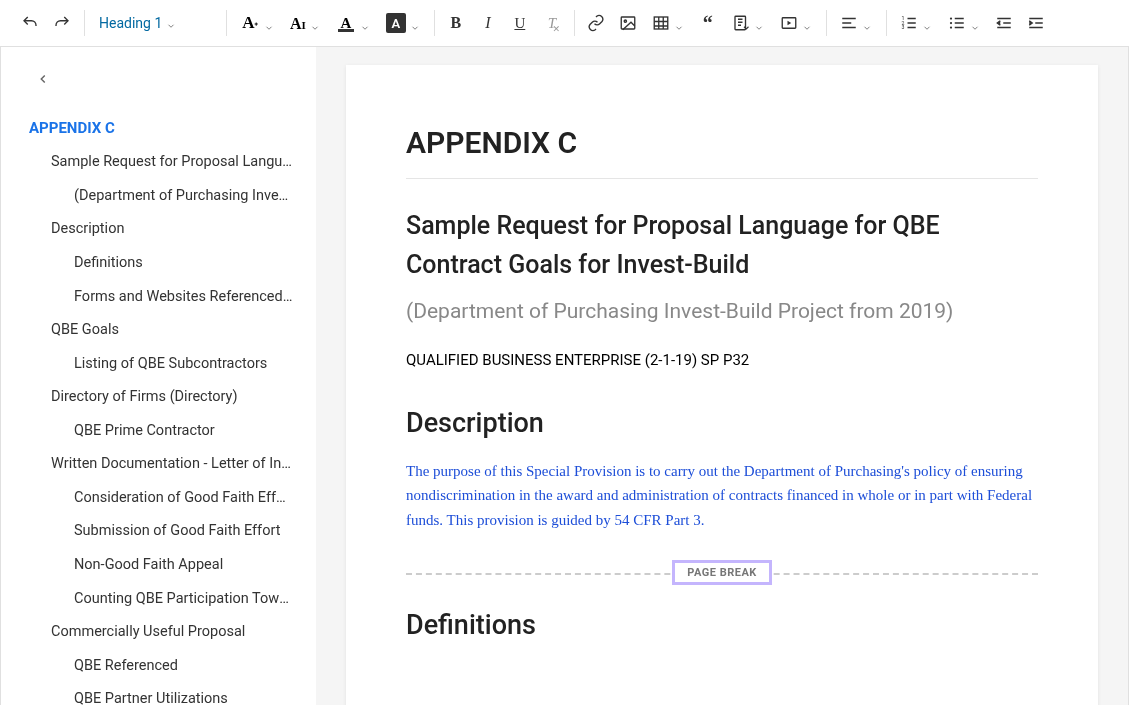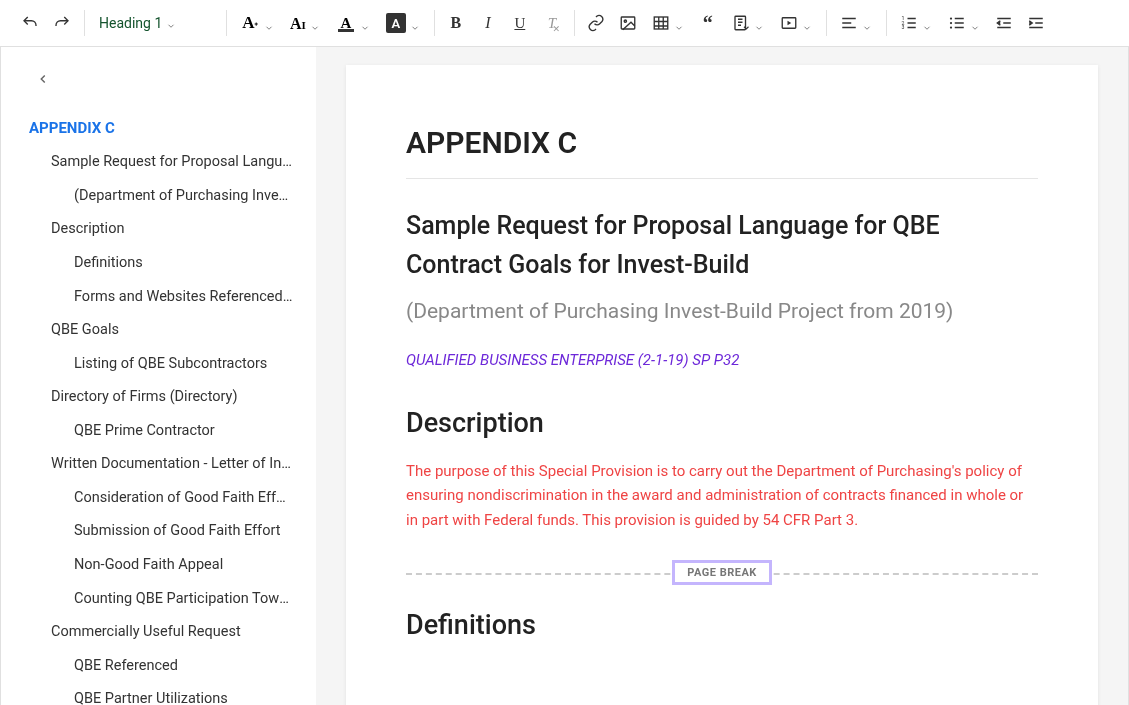--- a/index.html
+++ b/index.html
@@ -4,38 +4,38 @@
 <style>
 * { box-sizing: border-box; margin: 0; padding: 0; }
 body { font-family: -apple-system, BlinkMacSystemFont, "Segoe UI", Roboto, sans-serif; background: #f5f5f5; overflow: hidden; }
 .app { width: 1129px; height: 705px; background: #fff; display: flex; flex-direction: column; }
 .toolbar { height: 47px; border-bottom: 1px solid #e0e0e0; display: flex; align-items: center; padding: 0 8px; background: #fff; }
 .toolbar-group { display: flex; align-items: center; height: 100%; padding: 0 6px; position: relative; }
 .toolbar-group + .toolbar-group::before { content: ""; position: absolute; left: 0; top: 10px; bottom: 10px; width: 1px; background: #e0e0e0; }
 .tbtn { width: 32px; height: 32px; display: flex; align-items: center; justify-content: center; border-radius: 4px; cursor: pointer; color: #333; }
 .tbtn svg { width: 18px; height: 18px; stroke: currentColor; fill: none; stroke-width: 1.8; }
 .dropdown-btn { display: flex; align-items: center; height: 32px; padding: 0 8px; border-radius: 4px; cursor: pointer; gap: 4px; }
-.heading-select { width: 130px; font-size: 14px; color: #14532d; border: 1px solid transparent; }
+.heading-select { width: 130px; font-size: 14px; color: #0369a1; border: 1px solid transparent; }
 .caret { width: 10px; height: 10px; }
 .caret svg { width: 10px; height: 10px; stroke: #666; fill: none; stroke-width: 2; }
 .body-row { flex: 1; display: flex; overflow: hidden; border-left: 1px solid #e0e0e0; border-right: 1px solid #e0e0e0; gap: 10px; }
 .sidebar { width: 305px; padding: 18px 12px 18px 18px; overflow-y: auto; background: #fff; }
 .collapse-btn { width: 28px; height: 28px; display: flex; align-items: center; justify-content: center; margin-left: 10px; margin-bottom: 18px; cursor: pointer; color: #666; }
 .collapse-btn svg { width: 14px; height: 14px; stroke: currentColor; fill: none; stroke-width: 2.5; }
 .outline-item { font-size: 14.5px; padding: 7px 0; cursor: pointer; white-space: nowrap; overflow: hidden; text-overflow: ellipsis; color: #333; line-height: 1.35; }
 .outline-item.level-0 { font-weight: 700; color: #1a73e8; font-size: 15px; padding-left: 10px; }
 .outline-item.level-1 { padding-left: 32px; }
 .outline-item.level-2 { padding-left: 55px; }
 .canvas { flex: 1; background: #f5f5f5; padding: 18px 30px; overflow-y: auto; }
 .page { background: #fff; box-shadow: 0 1px 4px rgba(0,0,0,0.08); padding: 60px 60px 40px; min-height: 900px; }
 .doc-h1 { font-size: 30px; font-weight: 600; color: #222; padding-bottom: 18px; border-bottom: 1px solid #e5e5e5; margin-bottom: 28px; }
 .doc-h2 { font-size: 25px; font-weight: 500; color: #222; line-height: 1.55; margin-bottom: 14px; }
 .doc-h3 { font-size: 21px; font-weight: 400; color: #888; margin-bottom: 28px; }
-.doc-p { font-size: 15px; color: #ef4444; line-height: 1.65; margin-bottom: 24px; }
-.doc-meta { font-size: 15px; color: #6d28d9; margin-bottom: 38px; font-style: italic; }
+.doc-p { font-size: 15px; color: #1d4ed8; line-height: 1.65; margin-bottom: 24px; font-family: Liberation Serif, serif; }
+.doc-meta { font-size: 15px; color: #000000; margin-bottom: 38px; }
 .doc-h2b { font-size: 27px; font-weight: 500; color: #222; margin-bottom: 20px; }
 .page-break { position: relative; height: 32px; display: flex; align-items: center; justify-content: center; margin: 14px 0 20px; }
 .page-break::before { content: ""; position: absolute; left: 0; right: 0; top: 50%; border-top: 2px dashed #ccc; }
 .page-break-label { position: relative; background: #fff; border: 3px solid #c4b5fd; padding: 3px 12px; font-size: 11px; font-weight: 700; color: #777; letter-spacing: 0.5px; }
 .fontcolor-box { width: 20px; height: 20px; display:flex; align-items:center; justify-content:center; position:relative; }
 .fontcolor-box .underline-bar { position:absolute; bottom:1px; left:2px; right:2px; height:3px; background:#333; }
 .bgcolor-box { width:20px; height:20px; background:#333; color:#fff; display:flex; align-items:center; justify-content:center; font-size:13px; font-weight:600; border-radius:2px;}
 .glyph { font-size:15px; font-weight:600; font-family: "Times New Roman", serif; }
 </style>
 </head>
@@ -229,21 +229,21 @@
           <div class="outline-item level-2">Forms and Websites Referenced in this Provision</div>
           <div class="outline-item level-1">QBE Goals</div>
           <div class="outline-item level-2">Listing of QBE Subcontractors</div>
           <div class="outline-item level-1">Directory of Firms (Directory)</div>
           <div class="outline-item level-2">QBE Prime Contractor</div>
           <div class="outline-item level-1">Written Documentation - Letter of Intent</div>
           <div class="outline-item level-2">Consideration of Good Faith Effort</div>
           <div class="outline-item level-2">Submission of Good Faith Effort</div>
           <div class="outline-item level-2">Non-Good Faith Appeal</div>
           <div class="outline-item level-2">Counting QBE Participation Toward Goals</div>
-          <div class="outline-item level-1">Commercially Useful Request</div>
+          <div class="outline-item level-1">Commercially Useful Proposal</div>
           <div class="outline-item level-2">QBE Referenced</div>
           <div class="outline-item level-2">QBE Partner Utilizations</div>
         </div>
     </div>
 
     <div class="canvas">
       <div class="page">
         <h1 class="doc-h1">APPENDIX C</h1>
         <h2 class="doc-h2">Sample Request for Proposal Language for QBE Contract Goals for Invest-Build</h2>
         <h3 class="doc-h3">(Department of Purchasing Invest-Build Project from 2019)</h3>

